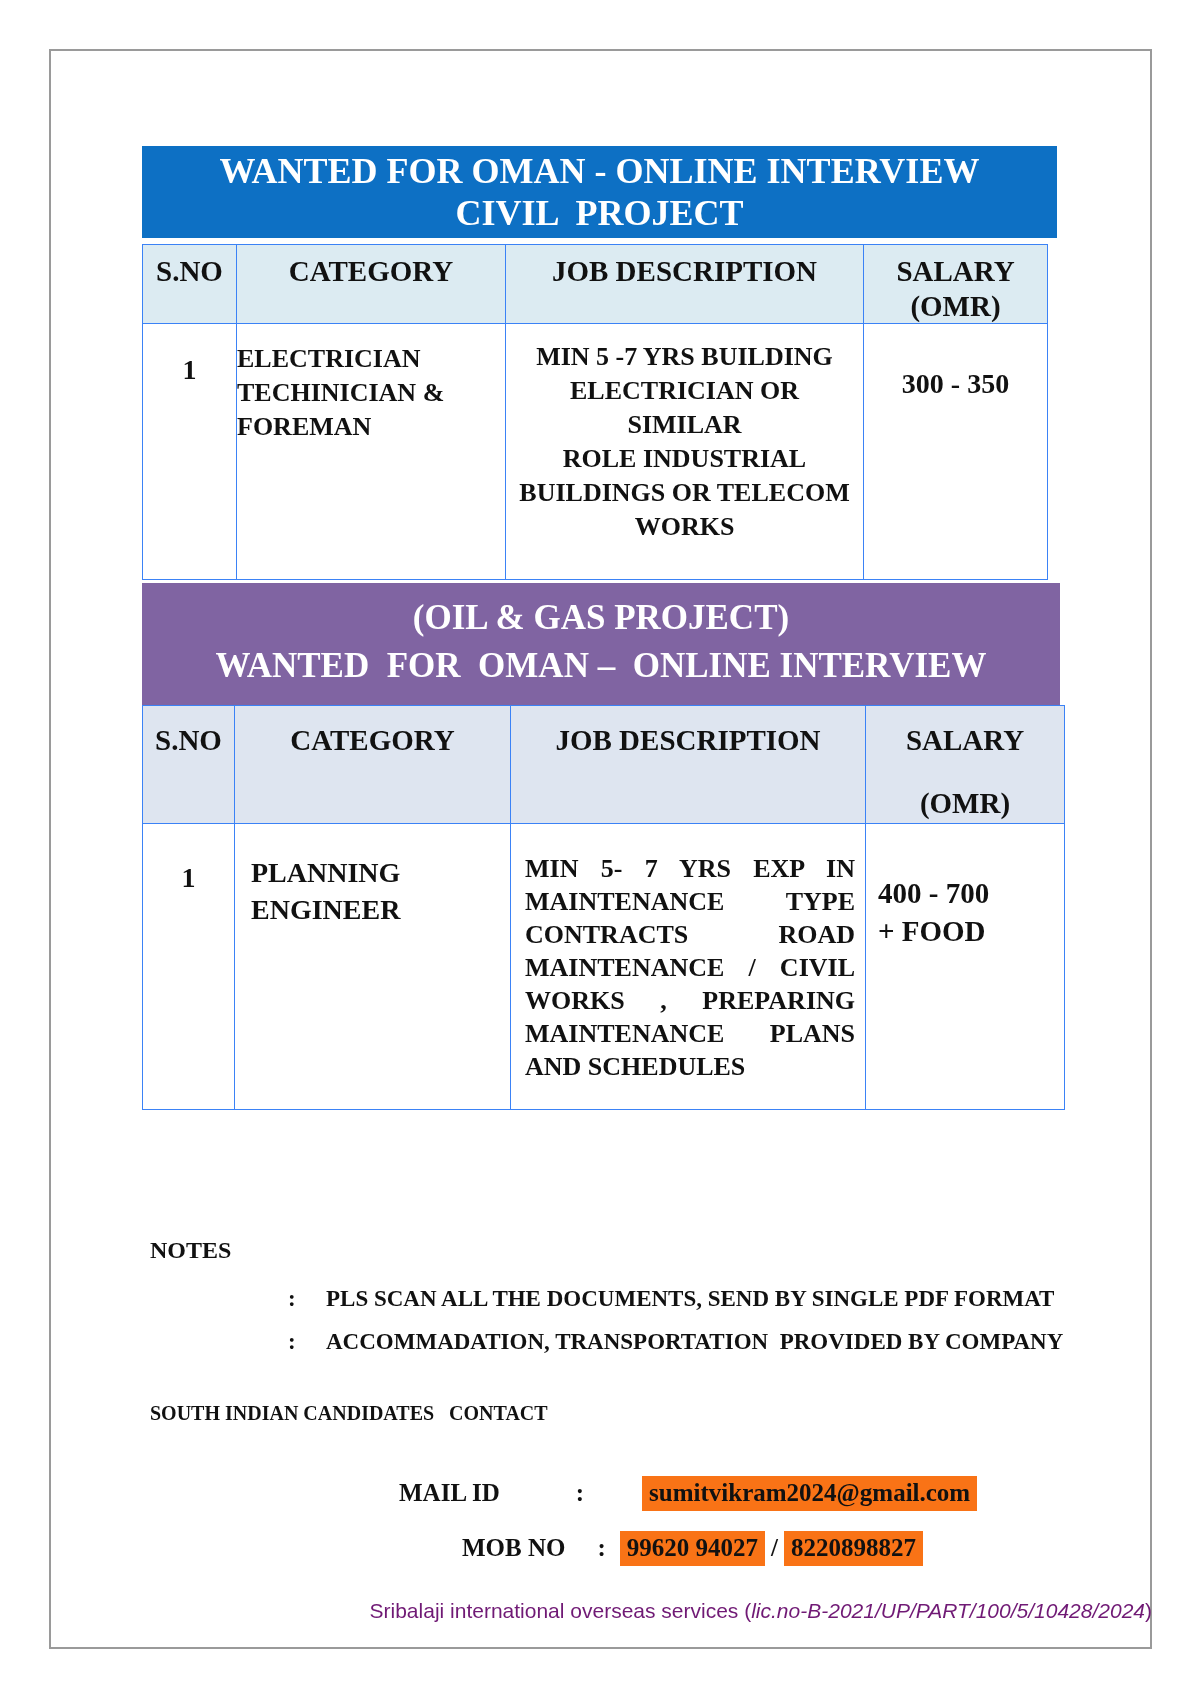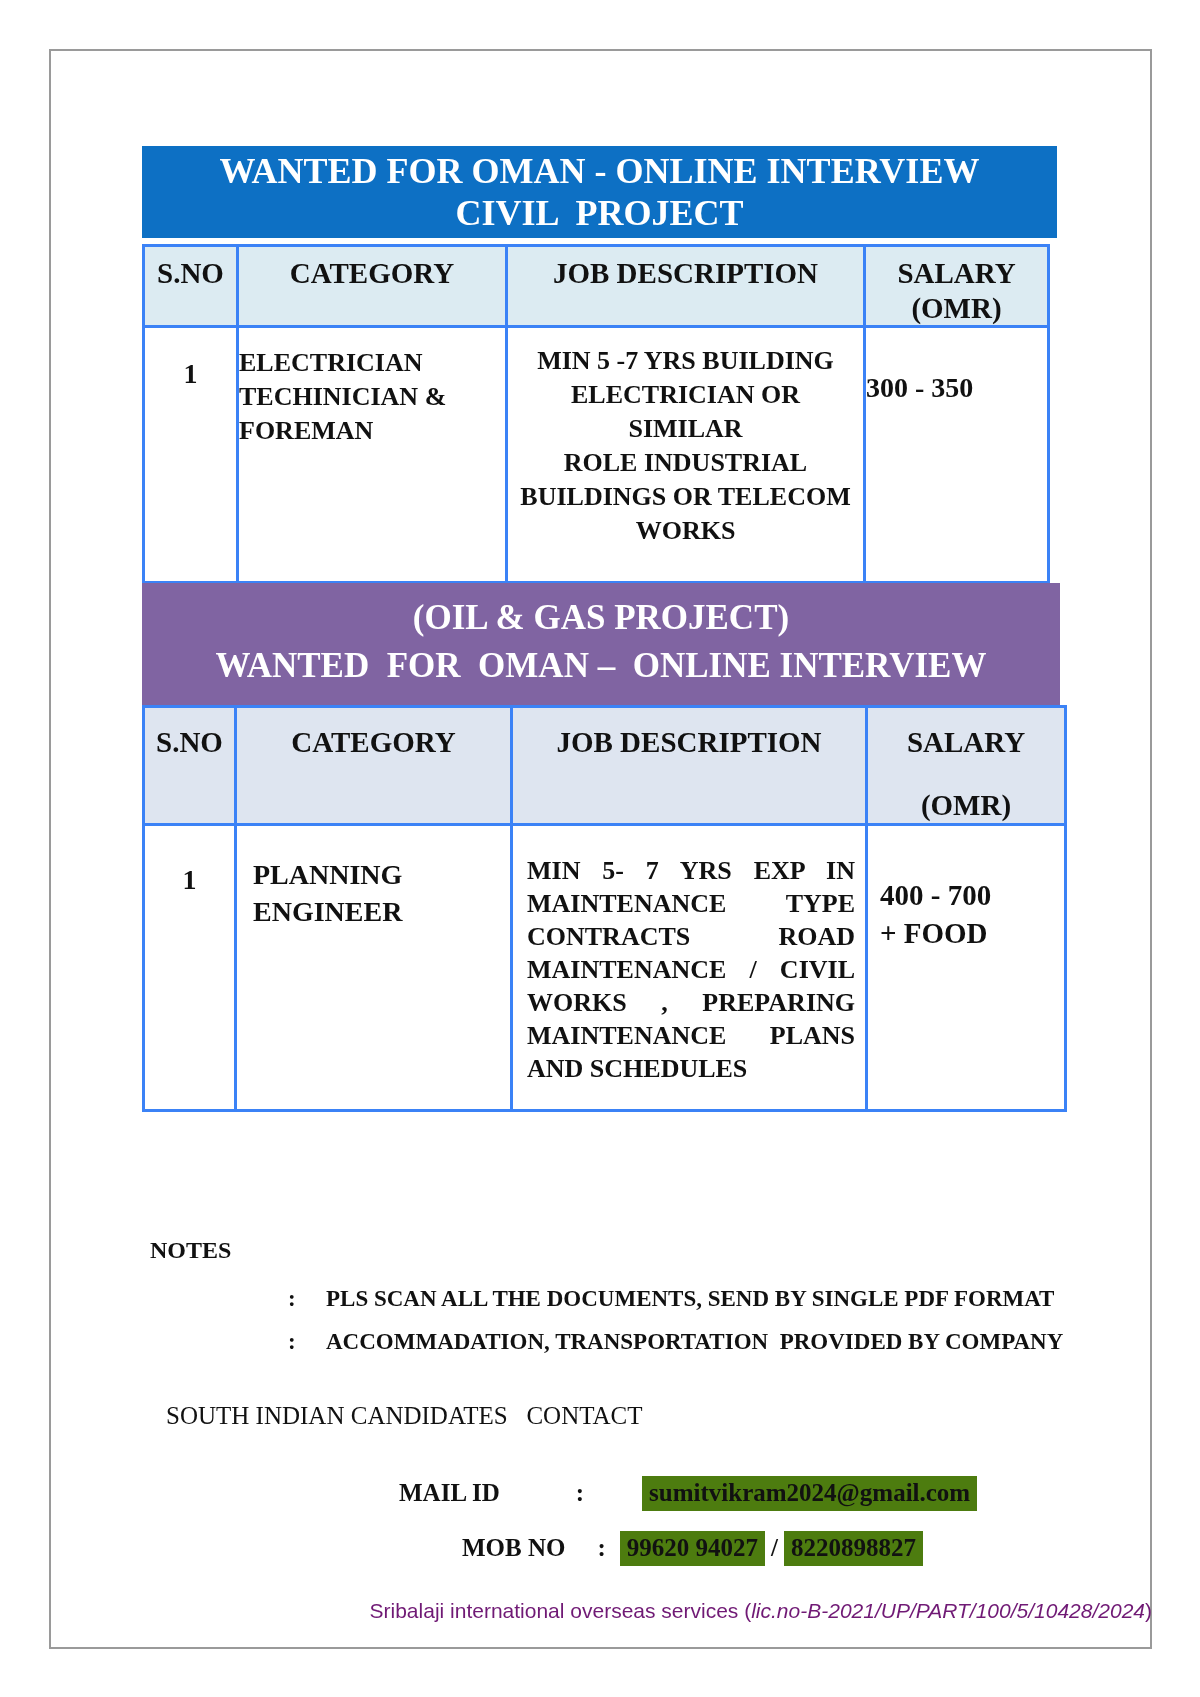--- a/index.html
+++ b/index.html
@@ -45,21 +45,21 @@
     padding: 8px 0 12px 0;
     font-size: 35px;
   }
   table.jobs {
     position: absolute;
     border-collapse: collapse;
     table-layout: fixed;
     font-weight: bold;
   }
   table.jobs th, table.jobs td {
-    border: 3px solid #3b82f6;
+    border: 1px solid #3b82f6;
     vertical-align: top;
     overflow: hidden;
   }
   table.t1 { left: 142px; top: 244px; width: 905px; }
   table.t2 { left: 142px; top: 705px; width: 922px; }
   .t1 .col-sno { width: 94px; }
   .t1 .col-cat { width: 269px; }
   .t1 .col-jd  { width: 358px; }
   .t1 .col-sal { width: 184px; }
   .t2 .col-sno { width: 92px; }
@@ -90,52 +90,52 @@
   }
   .t1 .cell-jd {
     text-align: center; font-size: 26px; line-height: 34px;
     padding-top: 16px; white-space: pre-wrap; margin-top: 30px;
   }
   .t2 .cell-jd {
     text-align: justify; font-size: 26px; line-height: 33px;
     padding: 28px 10px 0 14px;
   }
   .t1 .cell-sal {
-    text-align: left; font-size: 28px; padding-top: 44px;
+    text-align: center; font-size: 28px; padding-top: 44px;
   }
   .t2 .cell-sal {
     text-align: left; font-size: 29px; line-height: 38px;
     padding: 50px 0 0 12px; white-space: pre-wrap;
   }
   .notes-heading {
     position: absolute; left: 150px; top: 1237px;
     font-size: 24px; font-weight: bold;
   }
   .note-line {
     position: absolute; left: 288px;
     font-size: 23px; font-weight: bold;
     display: flex; white-space: pre-wrap;
   }
   .note-1 { top: 1286px; }
   .note-2 { top: 1329px; }
   .note-colon { width: 38px; }
   .contact-heading {
-    position: absolute; left: 166px; top: 1402px;
-    font-size: 25px; font-weight: normal; white-space: pre-wrap;
+    position: absolute; left: 150px; top: 1402px;
+    font-size: 20px; font-weight: bold; white-space: pre-wrap;
   }
   .contact-line {
     position: absolute;
     font-size: 25px; font-weight: bold;
     display: flex; align-items: baseline;
   }
   .mail-line { left: 399px; top: 1476px; gap: 44px; }
   .mob-line  { left: 462px; top: 1531px; }
   .contact-colon { margin: 0 14px 0 32px; }
   .hl {
-    background: #4d7c0f;
+    background: #f97316;
     padding: 3px 7px 4px 7px;
   }
   .num-sep { margin: 0 6px; }
   .footer {
     position: absolute; left: 49px; top: 1599px; width: 1103px;
     text-align: right;
     font-family: "Liberation Sans", sans-serif;
     font-size: 21px; color: #701a75;
   }
   .footer .lic { font-style: italic; }

